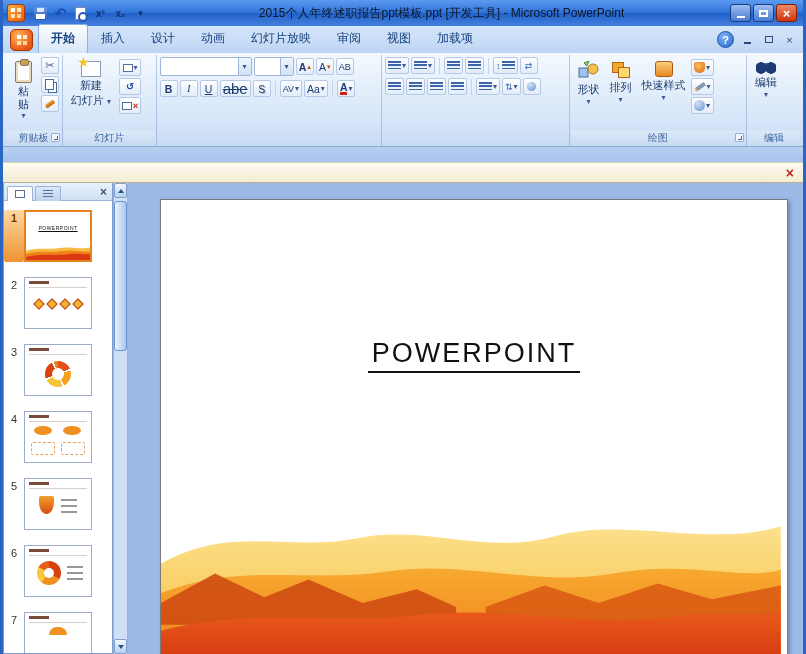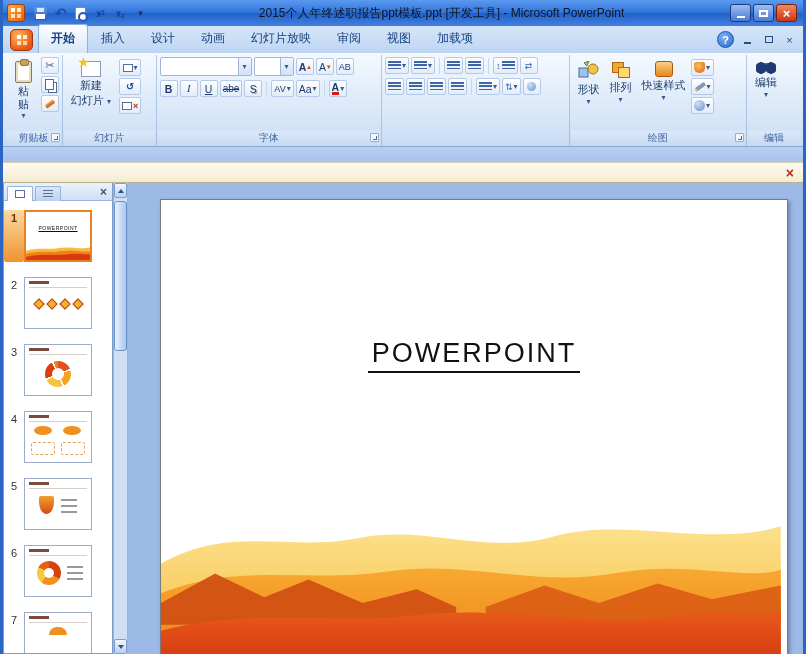--- a/index.html
+++ b/index.html
@@ -16,21 +16,21 @@
  linear-gradient(#ffd090,#ffd090) 6px 6px/4px 4px no-repeat}
 .qat{display:flex;align-items:center;gap:5px;padding:0 5px}
 .qbtn{min-width:15px;height:16px;display:flex;align-items:center;justify-content:center;font-size:10px;color:#12306a;border-radius:2px}
 .ic-floppy{width:13px;height:13px;border-radius:2px;background:
  linear-gradient(#dce8fa,#dce8fa) 3px 1px/7px 4px no-repeat,
  linear-gradient(#fff,#fff) 2px 7px/9px 5px no-repeat,
  linear-gradient(#6a9ae8,#2858b8)}
 .ic-undo{color:#1a4aa8;font-size:14px;font-weight:bold;line-height:1}
 .ic-page{width:11px;height:13px;background:#fff;border:1px solid #7a8aa8;position:relative}
 .ic-page:after{content:"";position:absolute;right:-3px;bottom:-3px;width:6px;height:6px;border:2px solid #2858b8;border-radius:50%;background:rgba(255,255,255,.6)}
-.qtext{font-weight:normal;color:#14306a}
+.qtext{font-weight:bold;color:#14306a}
 .qdrop{color:#14306a;font-size:9px}
 .win-title{flex:1;text-align:center;font-size:12px;color:#0d1626;white-space:nowrap;overflow:hidden;text-overflow:ellipsis;padding:0 6px}
 .winbtns{display:flex;gap:2px;padding-right:2px}
 .wbtn{width:21px;height:18px;border:1px solid #16407e;border-radius:3px;background:linear-gradient(#9dbdf2,#4a7ad2);display:flex;align-items:center;justify-content:center;position:relative}
 .wbtn.close{background:linear-gradient(#f08a64,#cc3512);border-color:#7e1e04;color:#fff;font-size:13px;font-weight:bold;line-height:1}
 .wbtn .minbar{width:8px;height:2px;background:#fff;margin-top:7px}
 .wbtn .maxbox{width:9px;height:7px;border:2px solid #fff}
 
 
 .tabrow{height:27px;background:linear-gradient(#d6e6fa,#bdd5f3);display:flex;align-items:flex-end;padding:0 2px;flex:0 0 auto}
@@ -256,39 +256,38 @@
               <span style="font-size:7px;color:#c05010">▾</span>
             </span>
           <span class="sbtn">
               <span style="font-size:9px">AB</span>
             </span>
         </div>
         <div class="row" style="padding-top:2px">
           <span class="sbtn b">B</span>
           <span class="sbtn it">I</span>
           <span class="sbtn un">U</span>
-          <span class="sbtn st" style="font-size:10px">abe</span>
+          <span class="sbtn st" style="font-size:15px">abe</span>
           <span class="sbtn sh">S</span>
           <span class="sep"></span>
           <span class="sbtn" style="font-size:9px">
               <span>AV</span>
               <span class="drop">▾</span>
             </span>
           <span class="sbtn">
               <span>Aa</span>
               <span class="drop">▾</span>
             </span>
           <span class="sep"></span>
           <span class="sbtn">
               <span class="colorA">A</span>
               <span class="drop">▾</span>
             </span>
         </div>
       </div>
-      <div class="gl"><span>字体</span><span class="launch"></span></div>
     </div>
 
     <div class="group" style="width:188px">
       <div class="col" style="width:100%">
         <div class="row">
           <span class="sbtn">
               <span class="lines"></span>
               <span class="drop">▾</span>
             </span>
           <span class="sbtn">

